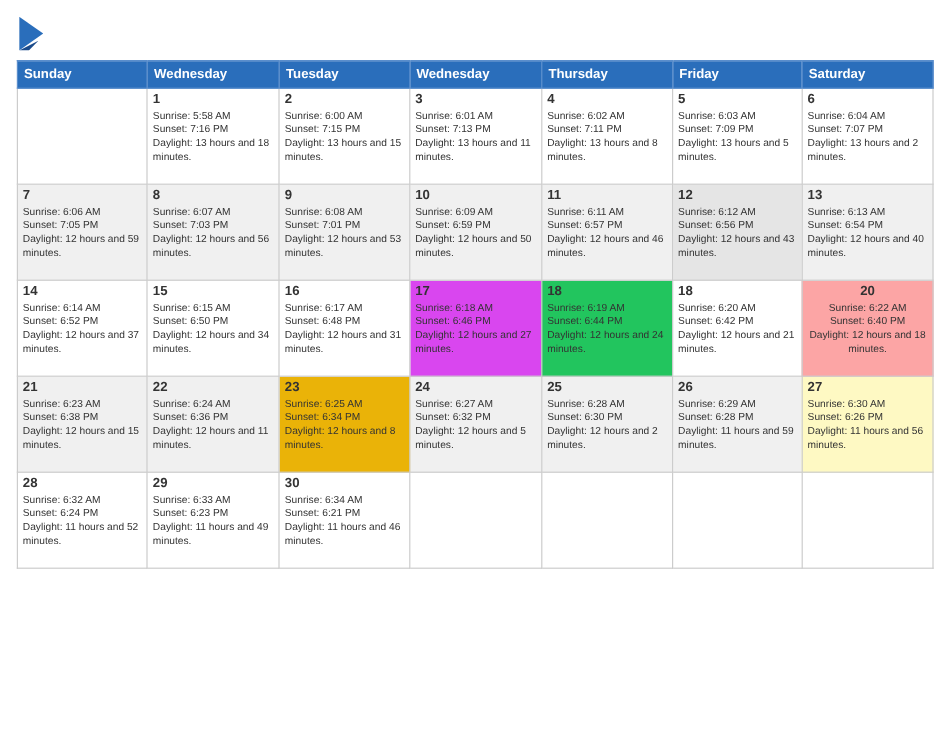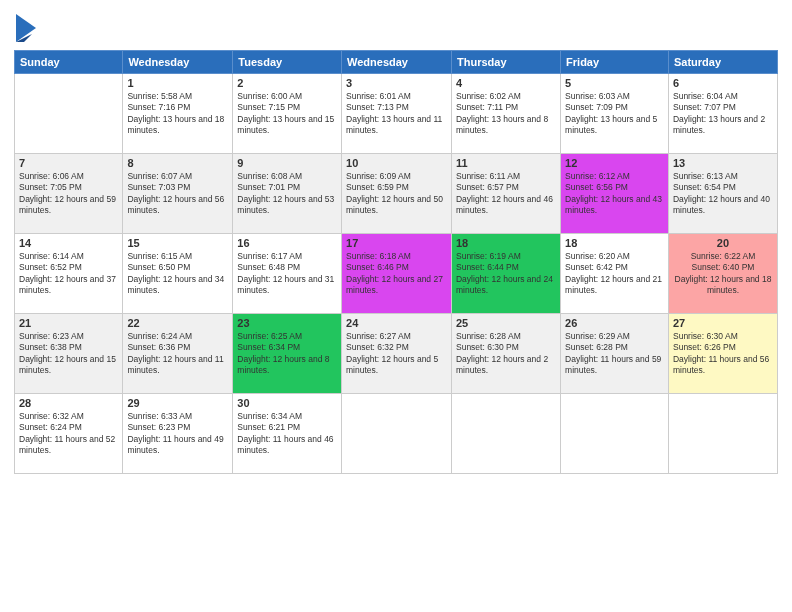--- a/index.html
+++ b/index.html
@@ -181,21 +181,21 @@
             <div class="day-info">Sunrise: 6:08 AM<br>Sunset: 7:01 PM<br>Daylight: 12 hours and 53 minutes.</div>
           </td>
           <td style="background: rgb(240, 240, 240);">
             <span class="day-number">10</span>
             <div class="day-info">Sunrise: 6:09 AM<br>Sunset: 6:59 PM<br>Daylight: 12 hours and 50 minutes.</div>
           </td>
           <td style="background: rgb(240, 240, 240);">
             <span class="day-number">11</span>
             <div class="day-info">Sunrise: 6:11 AM<br>Sunset: 6:57 PM<br>Daylight: 12 hours and 46 minutes.</div>
           </td>
-          <td style="background: #d946ef;">
+          <td style="background: #e5e5e5;">
             <span class="day-number">12</span>
             <div class="day-info">Sunrise: 6:12 AM<br>Sunset: 6:56 PM<br>Daylight: 12 hours and 43 minutes.</div>
           </td>
           <td style="background: rgb(240, 240, 240);">
             <span class="day-number">13</span>
             <div class="day-info">Sunrise: 6:13 AM<br>Sunset: 6:54 PM<br>Daylight: 12 hours and 40 minutes.</div>
           </td>
         </tr>
         <tr class="week-row-3">
           <td style="background: rgb(255, 255, 255);">
@@ -229,21 +229,21 @@
         </tr>
         <tr class="week-row-4">
           <td style="background: rgb(240, 240, 240); margin-left: 23px;">
             <span class="day-number">21</span>
             <div class="day-info">Sunrise: 6:23 AM<br>Sunset: 6:38 PM<br>Daylight: 12 hours and 15 minutes.</div>
           </td>
           <td style="background: rgb(240, 240, 240);">
             <span class="day-number">22</span>
             <div class="day-info">Sunrise: 6:24 AM<br>Sunset: 6:36 PM<br>Daylight: 12 hours and 11 minutes.</div>
           </td>
-          <td style="background: #22c55e;">
+          <td style="background: #eab308;">
             <span class="day-number">23</span>
             <div class="day-info">Sunrise: 6:25 AM<br>Sunset: 6:34 PM<br>Daylight: 12 hours and 8 minutes.</div>
           </td>
           <td style="background: rgb(240, 240, 240);">
             <span class="day-number">24</span>
             <div class="day-info">Sunrise: 6:27 AM<br>Sunset: 6:32 PM<br>Daylight: 12 hours and 5 minutes.</div>
           </td>
           <td style="background: rgb(240, 240, 240);">
             <span class="day-number">25</span>
             <div class="day-info">Sunrise: 6:28 AM<br>Sunset: 6:30 PM<br>Daylight: 12 hours and 2 minutes.</div>

